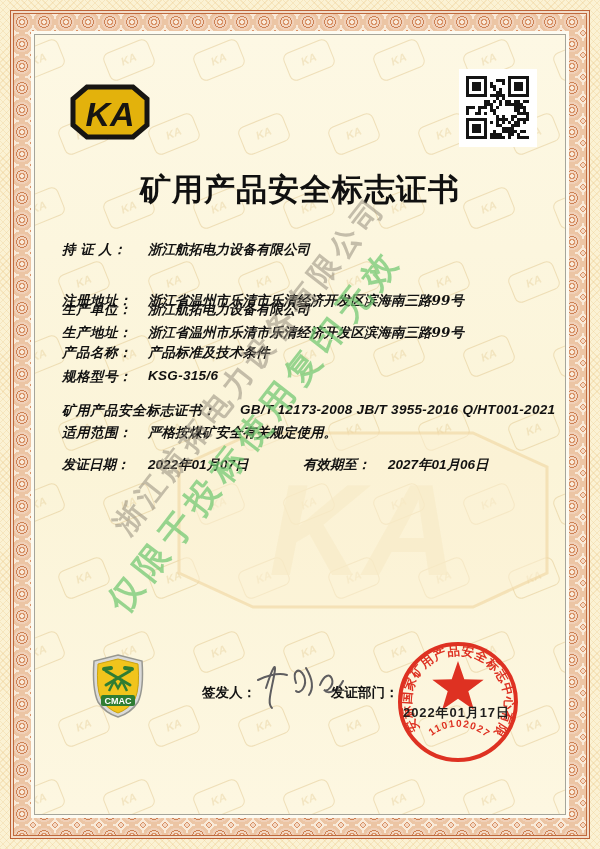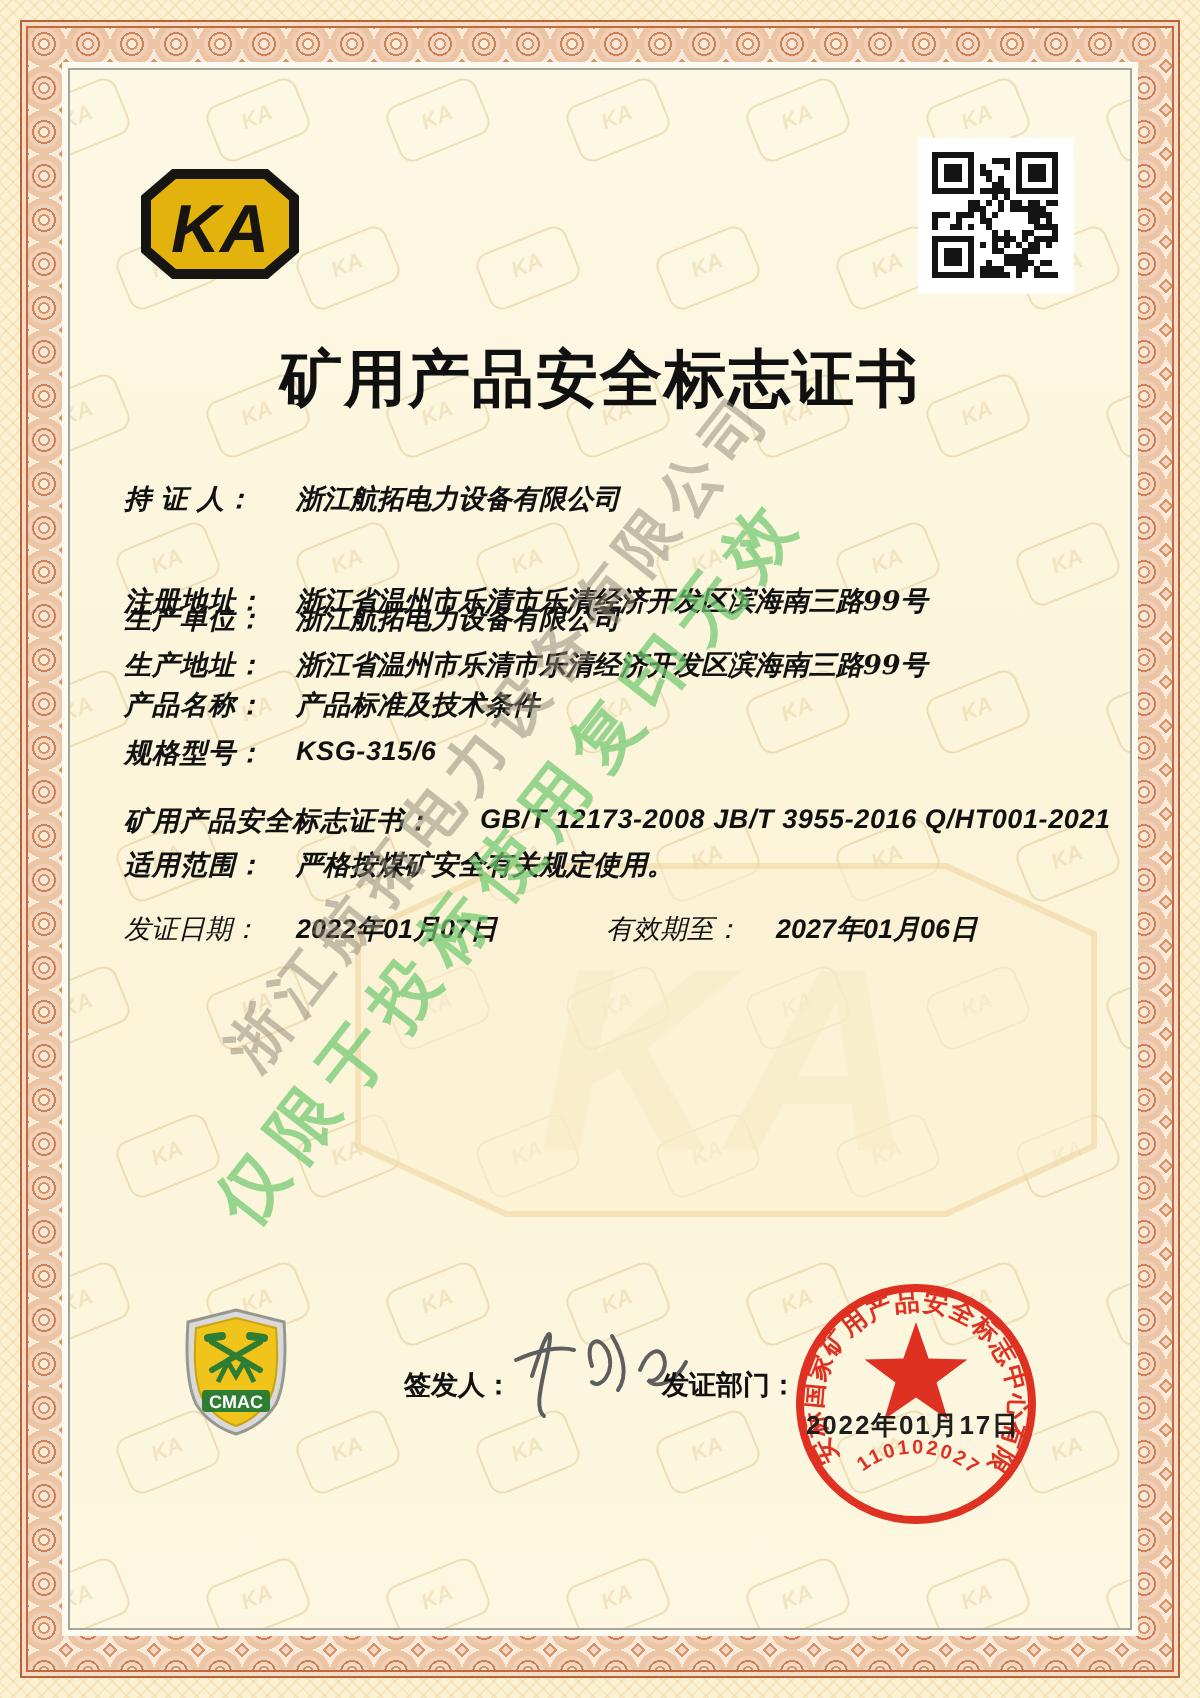--- a/index.html
+++ b/index.html
@@ -41,21 +41,21 @@
   .title{left:0;right:0;top:169px;text-align:center;font-family:"Liberation Serif",serif;
     font-weight:bold;font-size:31px;letter-spacing:1px;color:#101010;}
 
   .row{position:absolute;left:62px;right:56px;z-index:2;font-size:13.5px;color:#111;white-space:nowrap;font-style:italic;}
   .row .lb{font-weight:bold;display:inline-block;width:86px;letter-spacing:.5px;vertical-align:top;}
   .row.wide .lb{width:auto;margin-right:24px;}
   .val.kai{font-family:"DejaVu Serif",serif;font-weight:600;}
   .val.bold{font-weight:bold;letter-spacing:.3px;}
 
   .dates span{position:absolute;white-space:nowrap;}
-  .d-lb{font-weight:normal;}
+  .d-lb{font-weight:bold;}
   .d-val{font-weight:bold;}
 
   .para{position:absolute;left:62px;right:58px;top:566px;z-index:2;margin:0;
     font-family:"DejaVu Serif",serif;font-weight:600;font-size:13.5px;line-height:17.5px;
     text-align:justify;text-indent:2em;color:#111;}
 
   .f-label{position:absolute;z-index:2;font-weight:bold;font-size:13.5px;color:#111;}
   .sig{left:246px;top:650px;}
   .cmac{left:90px;top:653px;}
   .seal{left:392px;top:636px;z-index:4;opacity:.96;}

